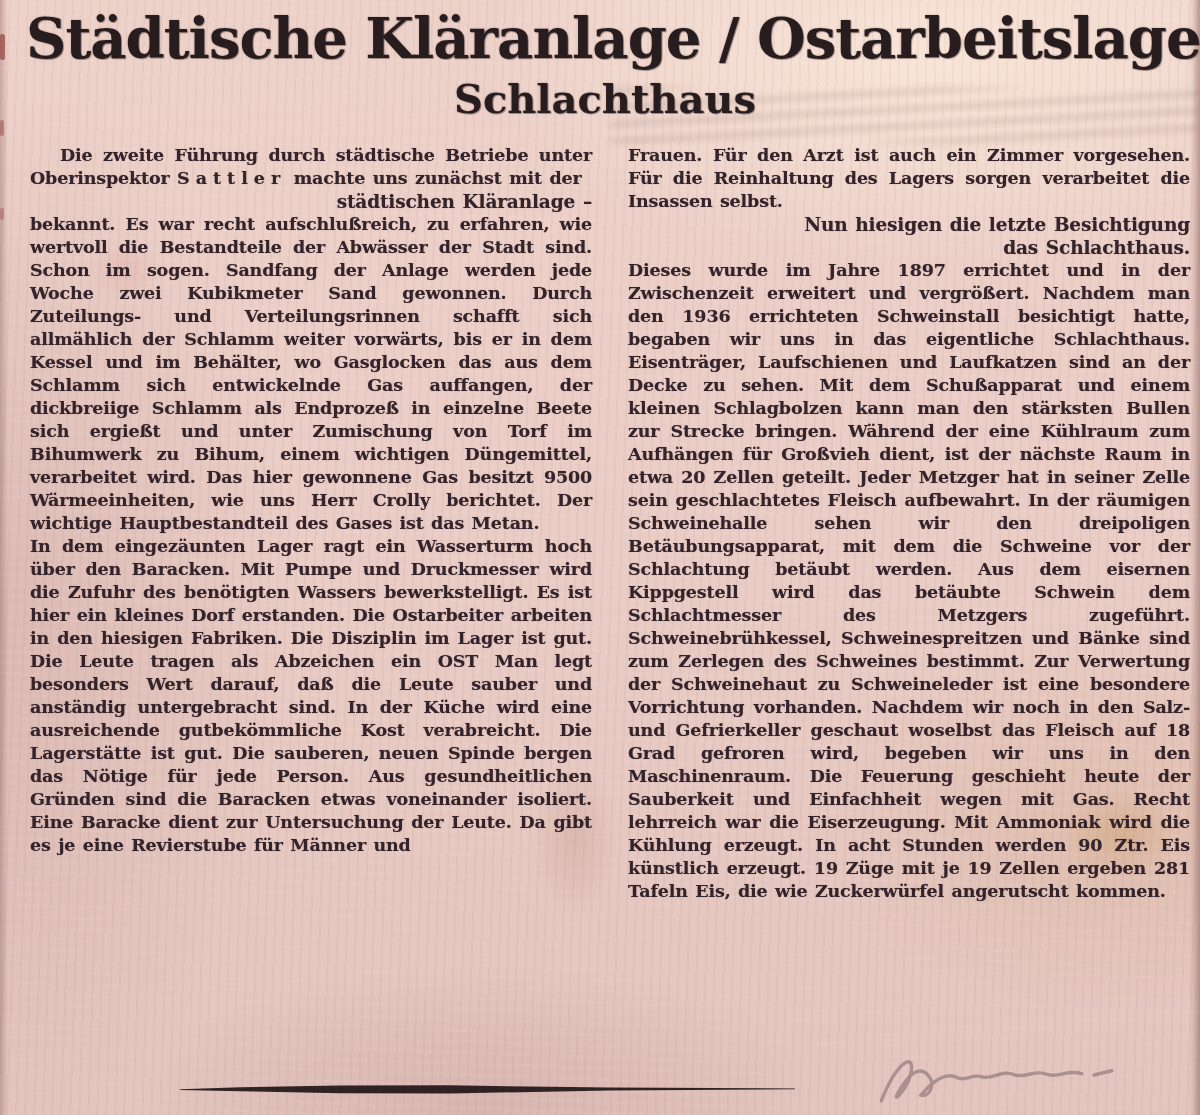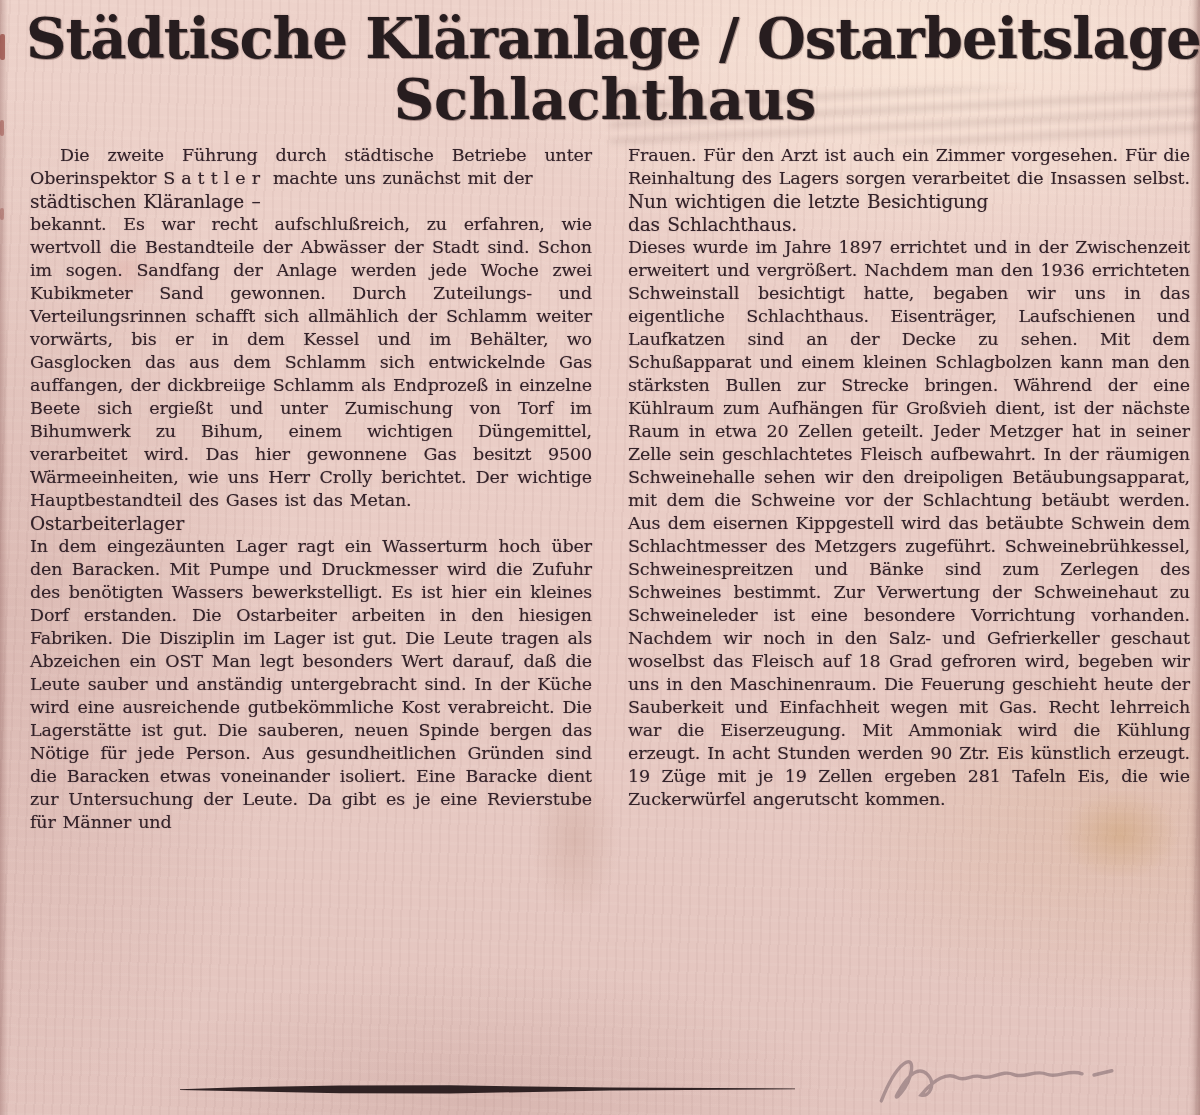--- a/index.html
+++ b/index.html
@@ -36,29 +36,29 @@
   .em1{left:0;top:34px;width:5px;height:26px;}
   .em2{left:0;top:120px;width:4px;height:16px;opacity:.45;}
   .em3{left:0;top:208px;width:4px;height:12px;opacity:.35;}
   .edge-right{position:absolute;right:0;top:0;width:11px;height:100%;
     background:linear-gradient(270deg, rgba(126,82,78,.48), rgba(126,82,78,.10) 65%, transparent);}
 
   .headline{position:absolute;top:6px;left:26px;right:16px;text-align:center;
     font-weight:bold;color:#271d1f;
     text-shadow:1px 1px 0 rgba(62,38,38,.35), 0 0 2px rgba(80,45,45,.35);}
   .headline .l1{font-size:56px;line-height:64px;letter-spacing:-1px;white-space:nowrap;}
-  .headline .l2{font-size:56px;line-height:58px;}
+  .headline .l2{font-size:40px;line-height:58px;}
 
   .columns{position:absolute;top:144px;left:30px;width:1160px;display:flex;gap:36px;}
   .col{width:562px;text-align:justify;font-size:17.5px;line-height:23px;
-    font-weight:normal;letter-spacing:-0.15px;word-spacing:1.5px;
+    font-weight:bold;letter-spacing:-0.15px;word-spacing:1.5px;
     text-shadow:0 0 1px rgba(72,42,46,.45);}
   .col p{margin:0;}
   .indent{text-indent:30px;}
-  .subhead{text-align:left;font-size:18.5px;margin:1px 0 2px 0;text-indent:0;}
+  .subhead{text-align:right;font-size:18.5px;margin:1px 0 2px 0;text-indent:0;}
   .spaced{letter-spacing:6px;}
 
   .end-rule{position:absolute;left:180px;top:1085px;}
   .signature{position:absolute;left:858px;top:1038px;opacity:.55;transform:rotate(-4deg);}
 </style>
 </head>
 <body>
 
 <div class="texture"></div>
 <div class="streaks"></div>
@@ -74,26 +74,25 @@
 <div class="headline">
   <div class="l1">Städtische Kläranlage / Ostarbeitslager</div>
   <div class="l2">Schlachthaus</div>
 </div>
 
 <div class="columns">
   <div class="col">
     <p class="indent"><span>Die zweite Führung durch städtische Betriebe unter Oberinspektor </span><span class="spaced">Sattler</span><span> machte uns zunächst mit der</span></p>
     <p class="subhead">städtischen Kläranlage –</p>
     <p>bekannt. Es war recht aufschlußreich, zu erfahren, wie wertvoll die Bestandteile der Abwässer der Stadt sind. Schon im sogen. Sandfang der Anlage werden jede Woche zwei Kubikmeter Sand gewonnen. Durch Zuteilungs- und Verteilungsrinnen schafft sich allmählich der Schlamm weiter vorwärts, bis er in dem Kessel und im Behälter, wo Gasglocken das aus dem Schlamm sich entwickelnde Gas auffangen, der dickbreiige Schlamm als Endprozeß in einzelne Beete sich ergießt und unter Zumischung von Torf im Bihumwerk zu Bihum, einem wichtigen Düngemittel, verarbeitet wird. Das hier gewonnene Gas besitzt 9500 Wärmeeinheiten, wie uns Herr Crolly berichtet. Der wichtige Hauptbestandteil des Gases ist das Metan.</p>
-    <p class="subhead">Ostarbeiterlager</p>
     <p>In dem eingezäunten Lager ragt ein Wasserturm hoch über den Baracken. Mit Pumpe und Druckmesser wird die Zufuhr des benötigten Wassers bewerkstelligt. Es ist hier ein kleines Dorf erstanden. Die Ostarbeiter arbeiten in den hiesigen Fabriken. Die Disziplin im Lager ist gut. Die Leute tragen als Abzeichen ein OST Man legt besonders Wert darauf, daß die Leute sauber und anständig untergebracht sind. In der Küche wird eine ausreichende gutbekömmliche Kost verabreicht. Die Lagerstätte ist gut. Die sauberen, neuen Spinde bergen das Nötige für jede Person. Aus gesundheitlichen Gründen sind die Baracken etwas voneinander isoliert. Eine Baracke dient zur Untersuchung der Leute. Da gibt es je eine Revierstube für Männer und</p>
   </div>
   <div class="col">
     <p>Frauen. Für den Arzt ist auch ein Zimmer vorgesehen. Für die Reinhaltung des Lagers sorgen verarbeitet die Insassen selbst.</p>
-    <p class="subhead">Nun wichtigen die letzte Besichtigung</p>
+    <p class="subhead">Nun hiesigen die letzte Besichtigung</p>
     <p class="subhead">das Schlachthaus.</p>
     <p>Dieses wurde im Jahre 1897 errichtet und in der Zwischenzeit erweitert und vergrößert. Nachdem man den 1936 errichteten Schweinstall besichtigt hatte, begaben wir uns in das eigentliche Schlachthaus. Eisenträger, Laufschienen und Laufkatzen sind an der Decke zu sehen. Mit dem Schußapparat und einem kleinen Schlagbolzen kann man den stärksten Bullen zur Strecke bringen. Während der eine Kühlraum zum Aufhängen für Großvieh dient, ist der nächste Raum in etwa 20 Zellen geteilt. Jeder Metzger hat in seiner Zelle sein geschlachtetes Fleisch aufbewahrt. In der räumigen Schweinehalle sehen wir den dreipoligen Betäubungsapparat, mit dem die Schweine vor der Schlachtung betäubt werden. Aus dem eisernen Kippgestell wird das betäubte Schwein dem Schlachtmesser des Metzgers zugeführt. Schweinebrühkessel, Schweinespreitzen und Bänke sind zum Zerlegen des Schweines bestimmt. Zur Verwertung der Schweinehaut zu Schweineleder ist eine besondere Vorrichtung vorhanden. Nachdem wir noch in den Salz- und Gefrierkeller geschaut woselbst das Fleisch auf 18 Grad gefroren wird, begeben wir uns in den Maschinenraum. Die Feuerung geschieht heute der Sauberkeit und Einfachheit wegen mit Gas. Recht lehrreich war die Eiserzeugung. Mit Ammoniak wird die Kühlung erzeugt. In acht Stunden werden 90 Ztr. Eis künstlich erzeugt. 19 Züge mit je 19 Zellen ergeben 281 Tafeln Eis, die wie Zuckerwürfel angerutscht kommen.</p>
   </div>
 </div>
 
 <svg class="end-rule" width="616" height="10" viewBox="0 0 616 10">
   <polygon points="0,4.2 60,2.2 160,0.6 270,0.3 430,2.6 615,3.4 615,4.3 430,5.6 270,8.4 160,8.2 60,6.2 0,4.9" fill="#1d1214" opacity="0.9"></polygon>
 </svg>
 
 <svg class="signature" width="300" height="78" viewBox="0 0 300 78">

